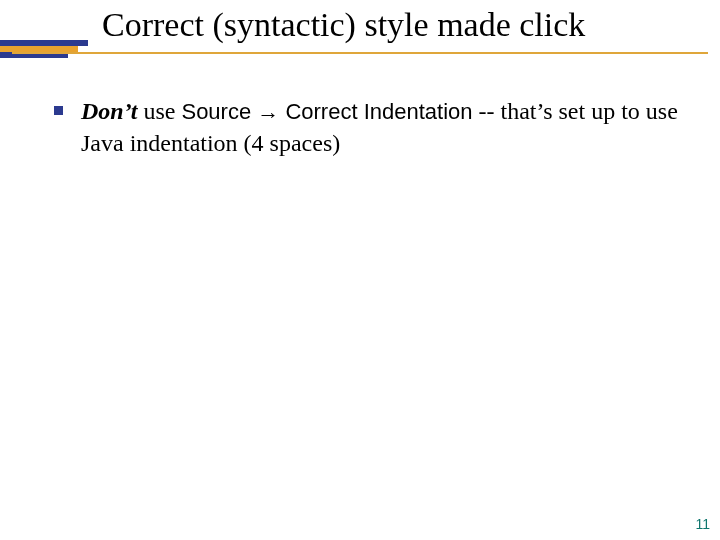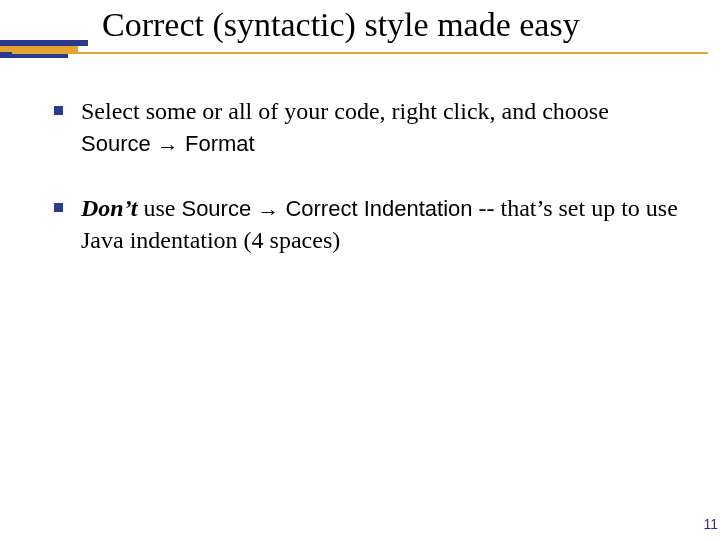--- a/index.html
+++ b/index.html
@@ -67,47 +67,40 @@
   .bullet-text {
     flex: 1 1 auto;
     font-size: 24px;
     line-height: 1.35;
   }
   .ms { font-family: Verdana, Geneva, Tahoma, sans-serif; font-size: 22px; }
   .it { font-style: italic; font-weight: bold; }
 
   .page-number {
     position: absolute;
-    right: 2px;
+    right: 10px;
     bottom: 8px;
     font-family: Arial, Helvetica, sans-serif;
     font-size: 14px;
-    color: #4c1d95;
+    color: #0f766e;
   }
 </style>
 </head>
 <body>
 
 <div class="header-area">
   <div class="stripe blue1"></div>
   <div class="stripe orange"></div>
   <div class="stripe blue2"></div>
   <div class="title-underline"></div>
-  <div class="slide-title">Correct (syntactic) style made easy</div>
+  <div class="slide-title">Correct (syntactic) style made click</div>
 </div>
 
 <div class="body">
 
-  <div class="bullet-row">
-    <div class="bullet-icon"></div>
-    <div class="bullet-text">
-      <span>Select some or all of your code, right click, and choose </span>
-      <span class="ms">Source</span><span class="ms"> → </span><span class="ms">Format</span>
-    </div>
-  </div>
 
   <div class="bullet-row">
     <div class="bullet-icon"></div>
     <div class="bullet-text">
       <span class="it">Don’t</span><span> use </span><span class="ms">Source</span><span class="ms"> → </span><span class="ms">Correct Indentation</span><span> -- that’s set up to use Java indentation (4 spaces)</span>
     </div>
   </div>
 
 </div>
 

